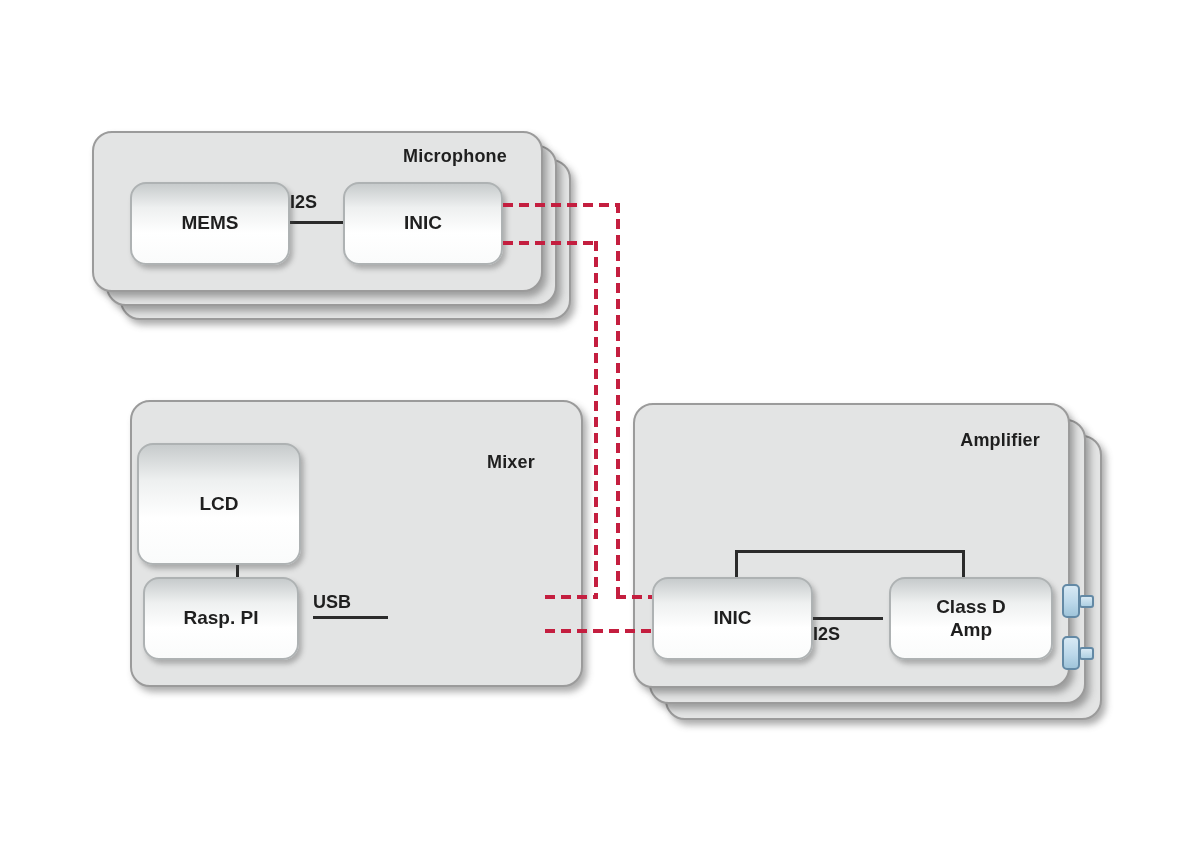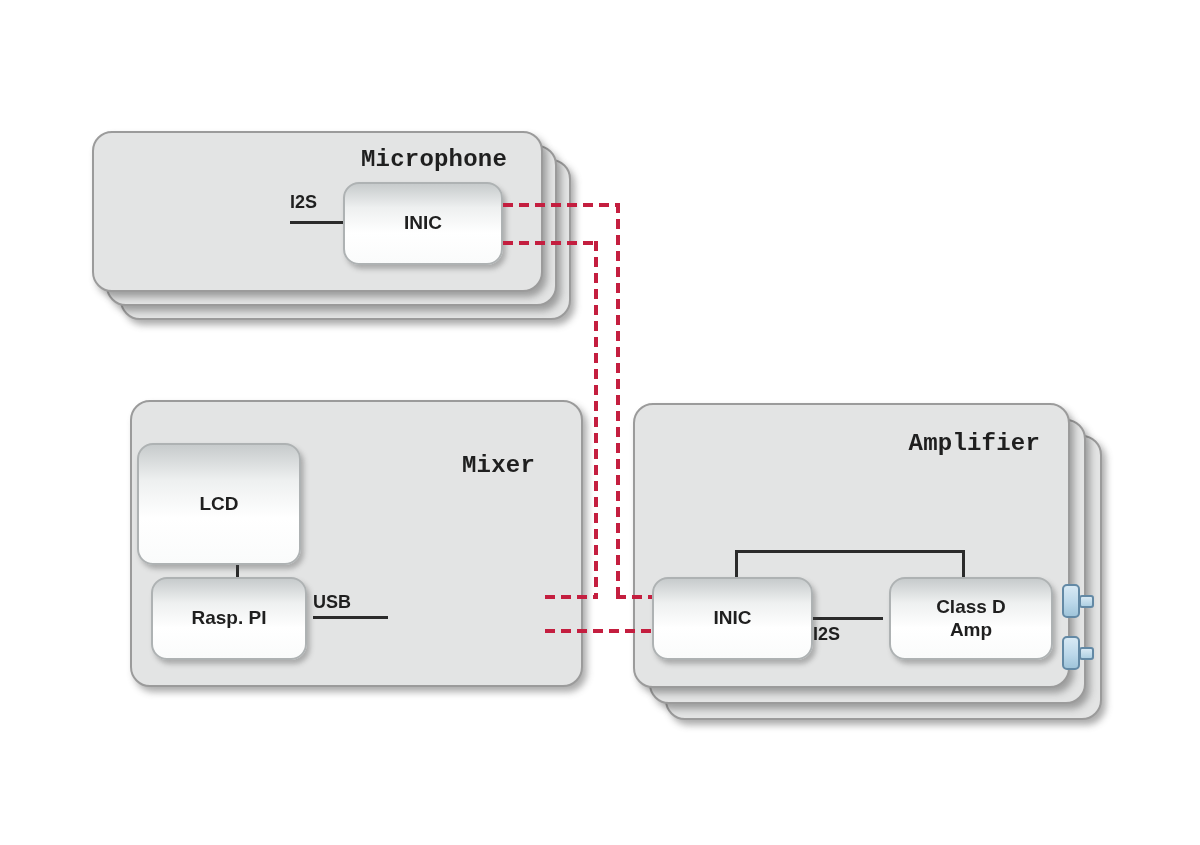--- a/index.html
+++ b/index.html
@@ -9,21 +9,21 @@
   *{margin:0;padding:0;box-sizing:border-box;}
   body{background:var(--bg);font-family:"Liberation Sans","DejaVu Sans",sans-serif;}
   .stage{position:relative;width:1200px;height:845px;background:var(--bg);overflow:hidden;}
   .group{position:absolute;}
   .layer,.card{position:absolute;left:0;top:0;width:100%;height:100%;
     background:var(--card-fill);border:2px solid var(--card-border);border-radius:20px;
     box-shadow:4px 5px 7px rgba(70,70,70,0.45);}
   .l2{left:14px;top:14px;}
   .l3{left:28px;top:28px;}
   .amp .l2{left:16px;top:16px;} .amp .l3{left:32px;top:32px;}
-  .gtitle{position:absolute;z-index:3;font-size:24px;font-weight:700;color:var(--text);letter-spacing:0.2px;font-family:Liberation Mono, monospace;}
+  .gtitle{position:absolute;z-index:3;font-size:18px;font-weight:700;color:var(--text);letter-spacing:0.2px;}
   .node{position:absolute;z-index:3;display:flex;flex-direction:column;align-items:center;justify-content:center;
     background:linear-gradient(180deg,#c7cbcc 0%,#eef0f0 30%,#ffffff 62%,#fafbfb 100%);
     border:2px solid var(--node-border);border-radius:16px;
     box-shadow:3px 4px 5px rgba(70,70,70,0.35);
     font-size:19px;font-weight:700;color:var(--text);line-height:1.18;text-align:center;}
   .bus-h{position:absolute;z-index:2;height:3px;background:var(--line);}
   .bus-v{position:absolute;z-index:2;width:3px;background:var(--line);}
   .bracket{position:absolute;z-index:2;border-top:3px solid var(--line);
     border-left:3px solid var(--line);border-right:3px solid var(--line);}
   .buslabel{position:absolute;z-index:3;font-size:18px;font-weight:700;color:var(--text);text-align:left;}
@@ -40,36 +40,39 @@
 <body>
 
 <div class="stage">
 
   <div class="group" style="left:92px;top:131px;width:451px;height:161px;">
     <div class="layer l3"></div>
     <div class="layer l2"></div>
     <div class="card"></div>
     <div class="gtitle" style="right:36px;top:15px;">Microphone</div>
 
+    <div class="node" style="left:38px;top:51px;width:160px;height:83px;">
+      <span>MEMS</span>
+    </div>
     <div class="node" style="left:251px;top:51px;width:160px;height:83px;">
       <span>INIC</span>
     </div>
 
     <div class="bus-h" style="left:198px;top:90px;width:53px;"></div>
     <div class="buslabel" style="left:198px;top:61px;width:53px;">I2S</div>
   </div>
 
   <div class="group" style="left:130px;top:400px;width:453px;height:287px;">
     <div class="card"></div>
     <div class="gtitle" style="right:48px;top:29px;margin-top:23px;">Mixer</div>
 
     <div class="node" style="left:7px;top:23px;width:164px;height:122px;margin-top:20px;">
       <span>LCD</span>
     </div>
-    <div class="node" style="left:21px;top:177px;width:156px;height:83px;">
+    <div class="node" style="left:13px;top:177px;width:156px;height:83px;">
       <span>Rasp. PI</span>
     </div>
 
     <div class="bus-v" style="left:106px;top:145px;height:32px;"></div>
     <div class="bus-h" style="left:183px;top:216px;width:75px;"></div>
     <div class="buslabel" style="left:183px;top:192px;width:75px;">USB</div>
   </div>
 
   <div class="group amp" style="left:633px;top:403px;width:437px;height:285px;">
     <div class="layer l3"></div>

